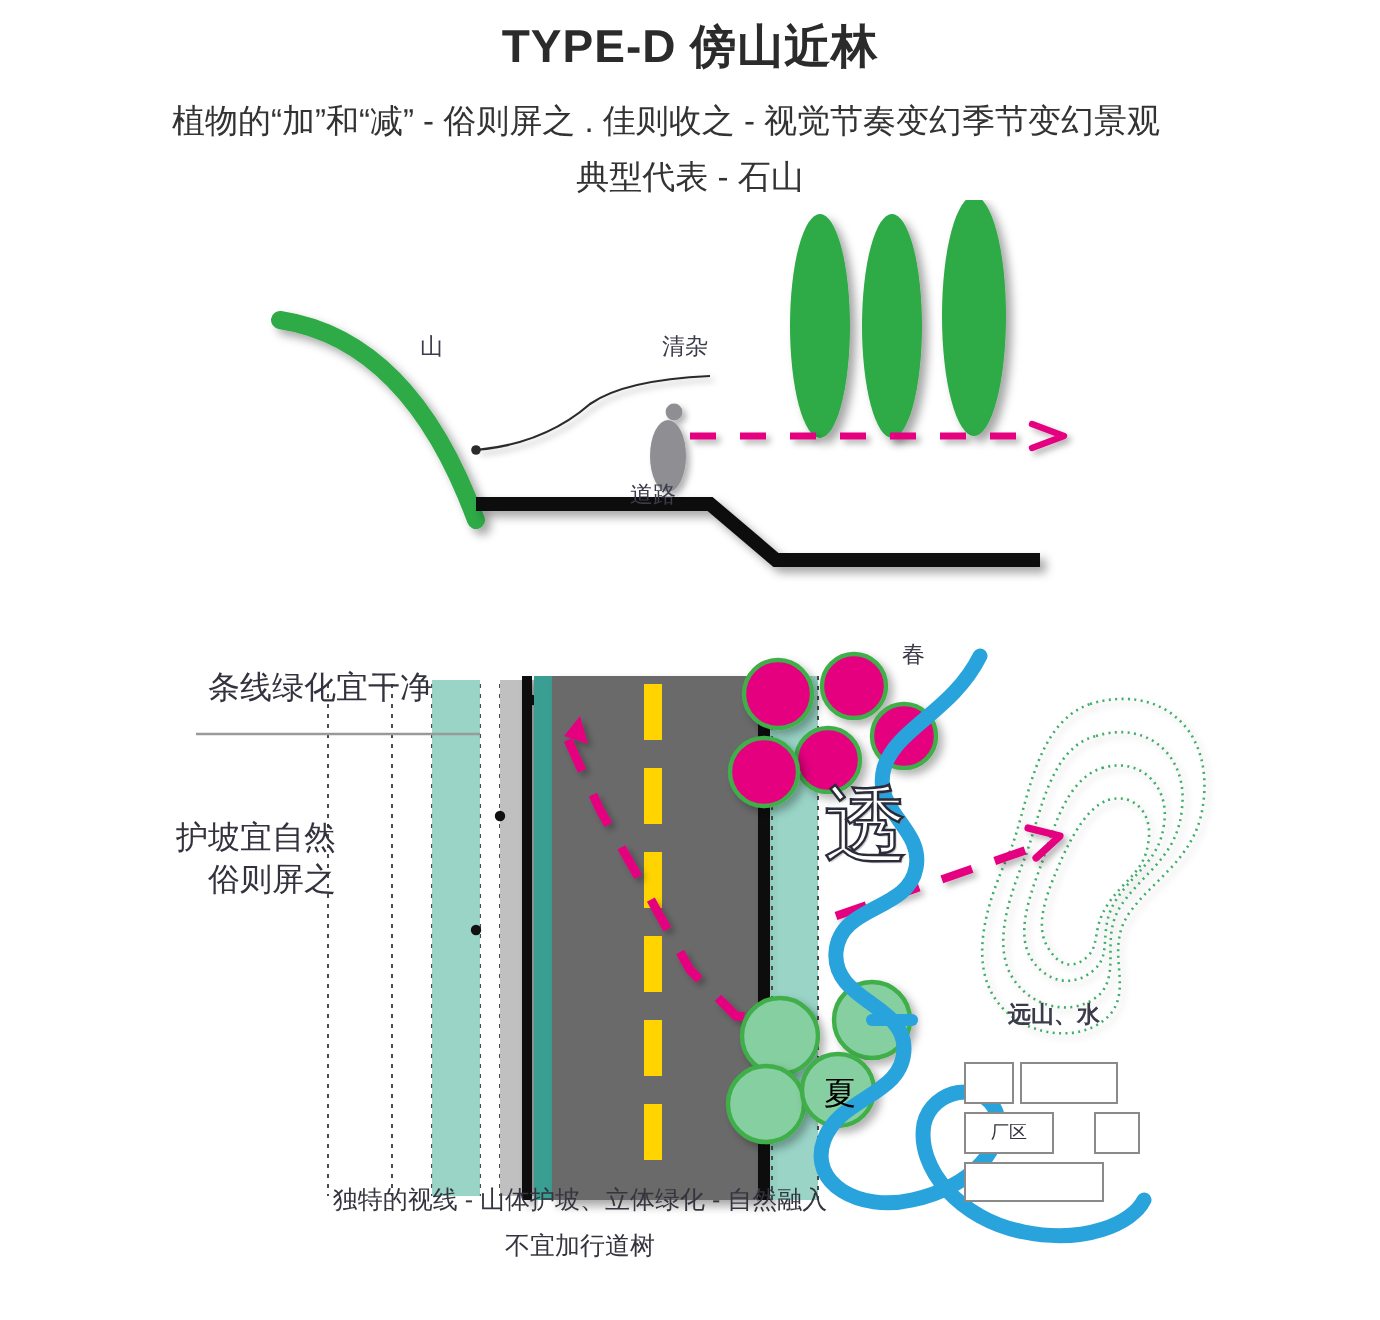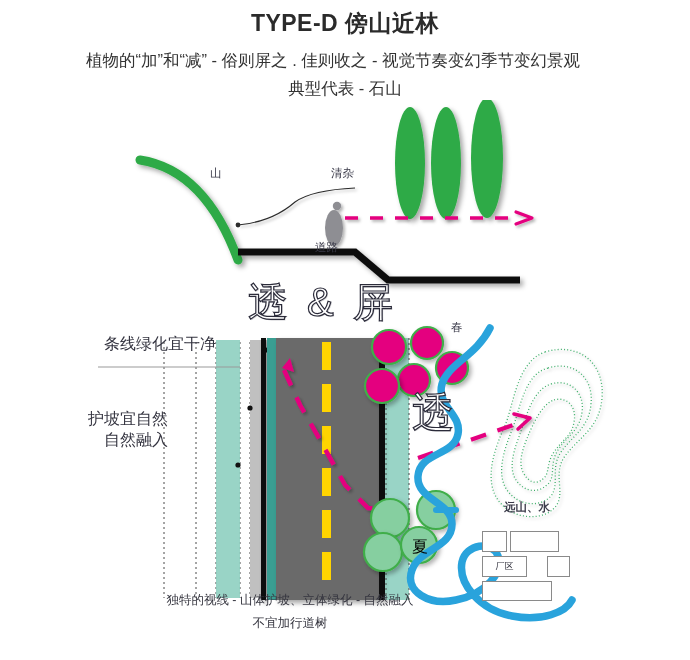--- a/index.html
+++ b/index.html
@@ -175,21 +175,20 @@
     <g filter="url(#sh2)">
       <line x1="345" y1="118" x2="518" y2="118" stroke="#e4007f" stroke-width="3.4" stroke-dasharray="13 12"></line>
       <path d="M 516,112 L 532,118 L 516,124" fill="none" stroke="#e4007f" stroke-width="3.2" stroke-linecap="round" stroke-linejoin="round"></path>
     </g>
   </svg>
 
   <div class="abs small-label" id="lbl-shan">山</div>
   <div class="abs small-label" id="lbl-qzaa">清杂</div>
   <div class="abs small-label" id="lbl-daolu">道路</div>
 
-  <div class="abs" id="toupin">透 &amp; 屏</div>
 
   <svg class="abs" style="left:0; top:310px;" width="690" height="350">
     <defs>
       <filter id="sh3" x="-40%" y="-40%" width="200%" height="200%">
         <feDropShadow dx="3" dy="3" stdDeviation="2.5" flood-color="#000" flood-opacity="0.35"></feDropShadow>
       </filter>
       <filter id="sh4" x="-40%" y="-40%" width="200%" height="200%">
         <feDropShadow dx="2" dy="2" stdDeviation="1.5" flood-color="#000" flood-opacity="0.28"></feDropShadow>
       </filter>
       <filter id="sh5" x="-40%" y="-40%" width="200%" height="200%">
@@ -287,21 +286,21 @@
              C 454,146 420,142 418,166 C 416,190 452,192 452,214
              C 452,238 420,238 412,260 C 404,282 430,296 456,290
              C 486,284 504,262 498,246 C 492,230 466,234 462,252
              C 458,274 480,300 512,306 C 542,312 566,302 572,290" fill="none" stroke="#29a3dc" stroke-width="7.5" stroke-linecap="round" stroke-linejoin="round"></path>
 
     <path d="M 436,200 L 456,200" stroke="#29a3dc" stroke-width="6" stroke-linecap="round"></path>
   </svg>
 
   <div class="abs ann-label" id="ann1">条线绿化宜干净</div>
   <div class="abs ann-label" id="ann2">护坡宜自然</div>
-  <div class="abs ann-label" id="ann3">自然融入</div>
+  <div class="abs ann-label" id="ann3">俗则屏之</div>
 
   <div class="abs" id="tou-big">透</div>
 
   <div class="abs" id="lbl-chun">春</div>
 
   <div class="abs" style="left:412px; top:537px; width:16px; text-align:center;">夏</div>
 
   <div class="abs" id="lbl-yuanshan">远山、水</div>
 
   <div class="abs" style="left:482px; top:531px;">

